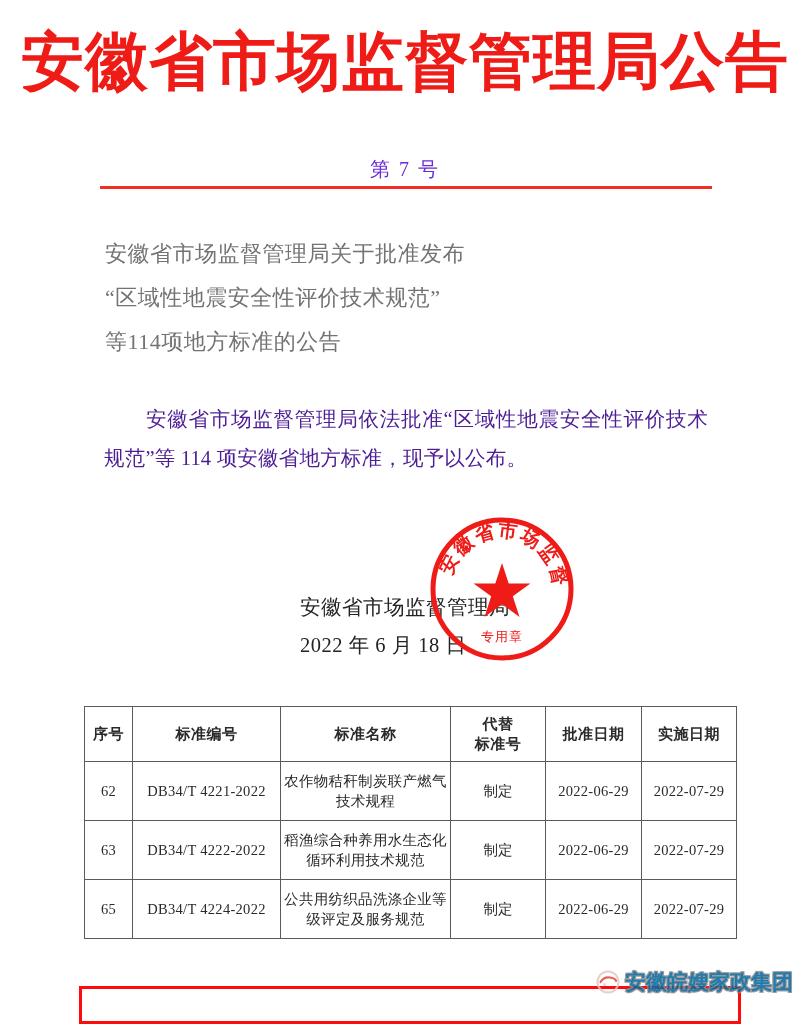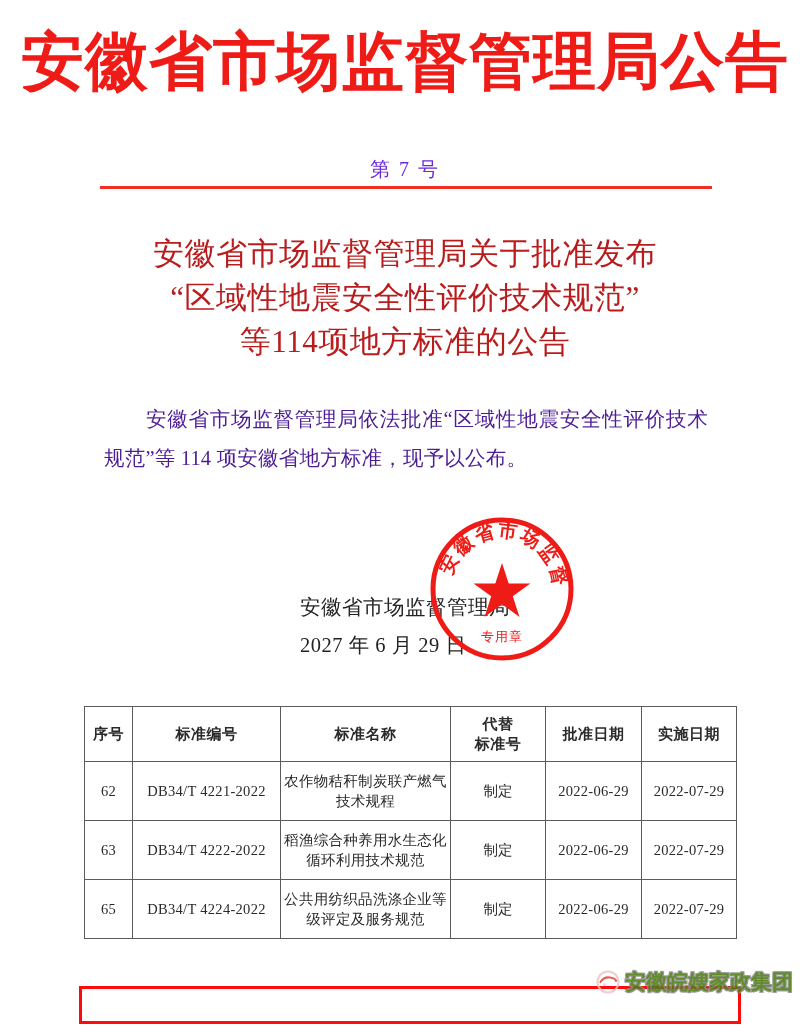--- a/index.html
+++ b/index.html
@@ -60,24 +60,24 @@
     height: 3px;
     background: #f22d22;
   }
 
   
   .doc-headline {
     position: absolute;
     left: 105px;
     top: 232px;
     width: 600px;
-    text-align: center;
-    font-size: 31px;
+    text-align: left;
+    font-size: 22px;
     line-height: 44px;
-    color: #b91c1c;
+    color: #737373;
     letter-spacing: 0.5px;
   }
   .doc-headline div { white-space: nowrap; }
 
   
   .body-copy {
     position: absolute;
     left: 104px;
     top: 400px;
     width: 604px;
@@ -189,21 +189,21 @@
   }
   .watermark .wm-logo {
     width: 24px;
     height: 24px;
     flex: 0 0 24px;
   }
   .watermark .wm-text {
     font-family: "DejaVu Sans", "Liberation Sans", sans-serif;
     font-size: 21px;
     font-weight: 700;
-    color: #4d7c0f;
+    color: #0369a1;
     white-space: nowrap;
     text-shadow:
       -1px -1px 0 #8e8e8e,  1px -1px 0 #8e8e8e,
       -1px  1px 0 #8e8e8e,  1px  1px 0 #8e8e8e;
   }
 </style>
 </head>
 <body>
 
 <div class="page">
@@ -218,21 +218,21 @@
   <div class="doc-headline">
     <div>安徽省市场监督管理局关于批准发布</div>
     <div>“区域性地震安全性评价技术规范”</div>
     <div>等114项地方标准的公告</div>
   </div>
 
   <div class="body-copy">安徽省市场监督管理局依法批准“区域性地震安全性评价技术规范”等 114 项安徽省地方标准，现予以公布。</div>
 
   <div class="signature">
     <div class="sig-line">安徽省市场监督管理局</div>
-    <div class="sig-line">2027 年 6 月 29 日</div>
+    <div class="sig-line">2022 年 6 月 18 日</div>
   </div>
 
   <div class="seal">
     <svg width="148" height="148" viewBox="0 0 148 148" aria-hidden="true">
       <circle cx="74" cy="74" r="69" fill="none" stroke="#ee1b17" stroke-width="5"></circle>
       <path id="sealArc" d="M 74,74 m -52,0 a 52,52 0 0 1 104,0" fill="none" stroke="none"></path>
       <text font-family="DejaVu Serif, Liberation Serif, serif" font-size="19" font-weight="700" fill="#ee1b17" letter-spacing="2.4">
         <textPath href="#sealArc" startOffset="8%">安徽省市场监督管理局</textPath>
       </text>
       <polygon points="74,48 80.7,68.6 102.4,68.6 84.8,81.3 91.5,101.9 74,89.2 56.5,101.9 63.2,81.3 45.6,68.6 67.3,68.6" fill="#ee1b17"></polygon>

